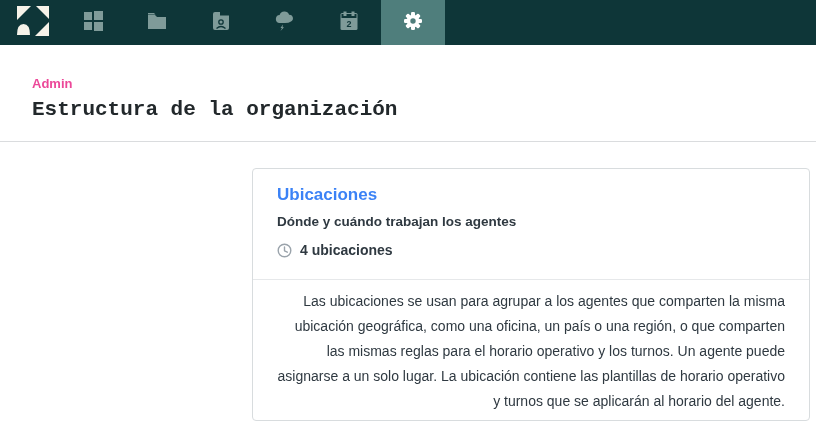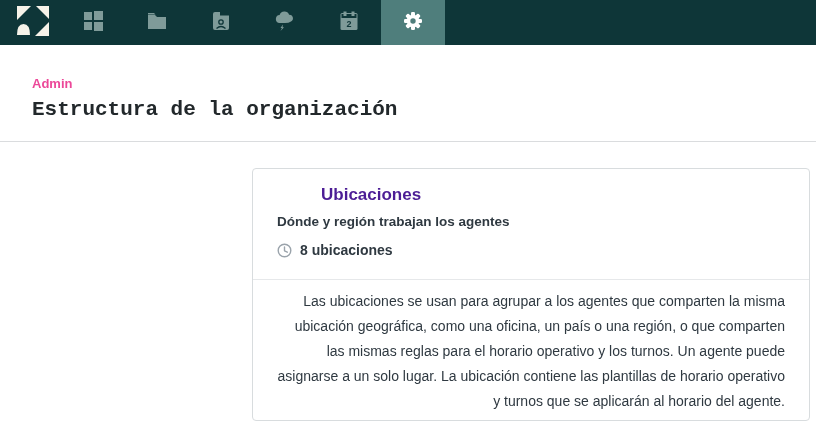--- a/index.html
+++ b/index.html
@@ -15,21 +15,21 @@
   
   .page-header { padding:31px 32px 0 32px; }
   .breadcrumb { font-size:13px; font-weight:700; color:#ec4899; cursor:pointer; }
   .page-title { margin-top:7px; font-size:21px; font-weight:700; color:#22282b;font-family:Liberation Mono, monospace; }
   .header-divider { margin-top:20px; border:none; border-top:1px solid #dadcde; }
 
   
   .card { margin:26px 0 0 252px; width:558px; background:#fff;
           border:1px solid #d8dcde; border-radius:4px; cursor:pointer; }
   .card-header { padding:16px 24px 21px 24px; }
-  .card-title { font-size:17px; font-weight:700; color:#4c1d95;margin-left:44px; }
+  .card-title { font-size:17px; font-weight:700; color:#3b82f6; }
   .card-subtitle { margin-top:9px; font-size:13.5px; font-weight:700; color:#2f3941; }
   .card-count { margin-top:13px; display:flex; align-items:center; gap:8px;
                 font-size:14px; font-weight:700; color:#2f3941; }
   .card-divider { border:none; border-top:1px solid #e6e8ea; }
   .card-body { padding:9px 24px 6px 24px;text-align:right; }
   .card-desc { font-size:14px; line-height:25px; color:#2f3941; max-width:512px; }
 </style>
 </head>
 <body>
 
@@ -117,28 +117,28 @@
 <section class="page-header">
   <div class="breadcrumb">Admin</div>
   <h1 class="page-title">Estructura de la organización</h1>
 </section>
 
 <hr class="header-divider">
 
 <div class="card">
   <div class="card-header">
     <div class="card-title">Ubicaciones</div>
-    <div class="card-subtitle">Dónde y región trabajan los agentes</div>
+    <div class="card-subtitle">Dónde y cuándo trabajan los agentes</div>
     <div class="card-count">
       <span style="display:flex;">
         <svg width="15" height="15" viewBox="0 0 15 15" fill="none" stroke="#9aa3ab" stroke-width="1.4">
           <circle cx="7.5" cy="7.5" r="6.3"></circle>
           <path d="M7.5,4 V7.8 L10.3,9.2" stroke-linecap="round" stroke-linejoin="round"></path>
         </svg>
       </span>
-      <span>8 ubicaciones</span>
+      <span>4 ubicaciones</span>
     </div>
   </div>
   <hr class="card-divider">
   <div class="card-body">
     <p class="card-desc">Las ubicaciones se usan para agrupar a los agentes que comparten la misma ubicación geográfica, como una oficina, un país o una región, o que comparten las mismas reglas para el horario operativo y los turnos. Un agente puede asignarse a un solo lugar. La ubicación contiene las plantillas de horario operativo y turnos que se aplicarán al horario del agente.</p>
   </div>
 </div>
 
 </body></html>

